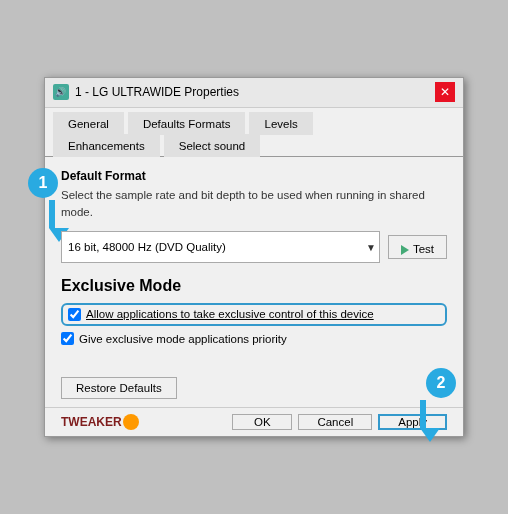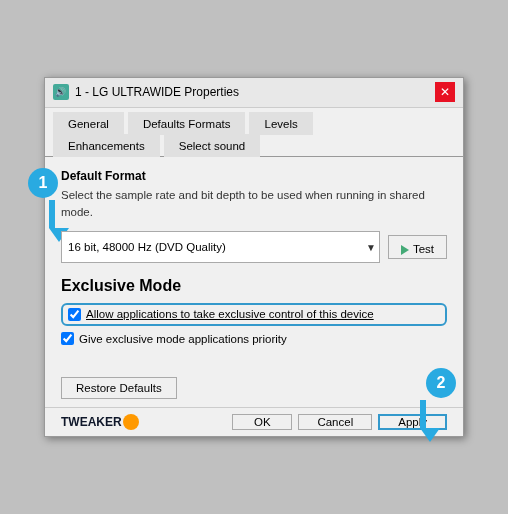--- a/index.html
+++ b/index.html
@@ -189,21 +189,21 @@
       display: flex;
       align-items: center;
       justify-content: space-between;
       padding: 6px 16px;
       border-top: 1px solid #ccc;
       background: #f0f0f0;
     }
     .footer-logo {
       font-size: 12px;
       font-weight: bold;
-      color: #0f172a;
+      color: #7f1d1d;
       display: flex;
       align-items: center;
       gap: 0;
     }
     .logo-dot {
       display: inline-block;
       width: 16px;
       height: 16px;
       background: #f90;
       border-radius: 50%;

